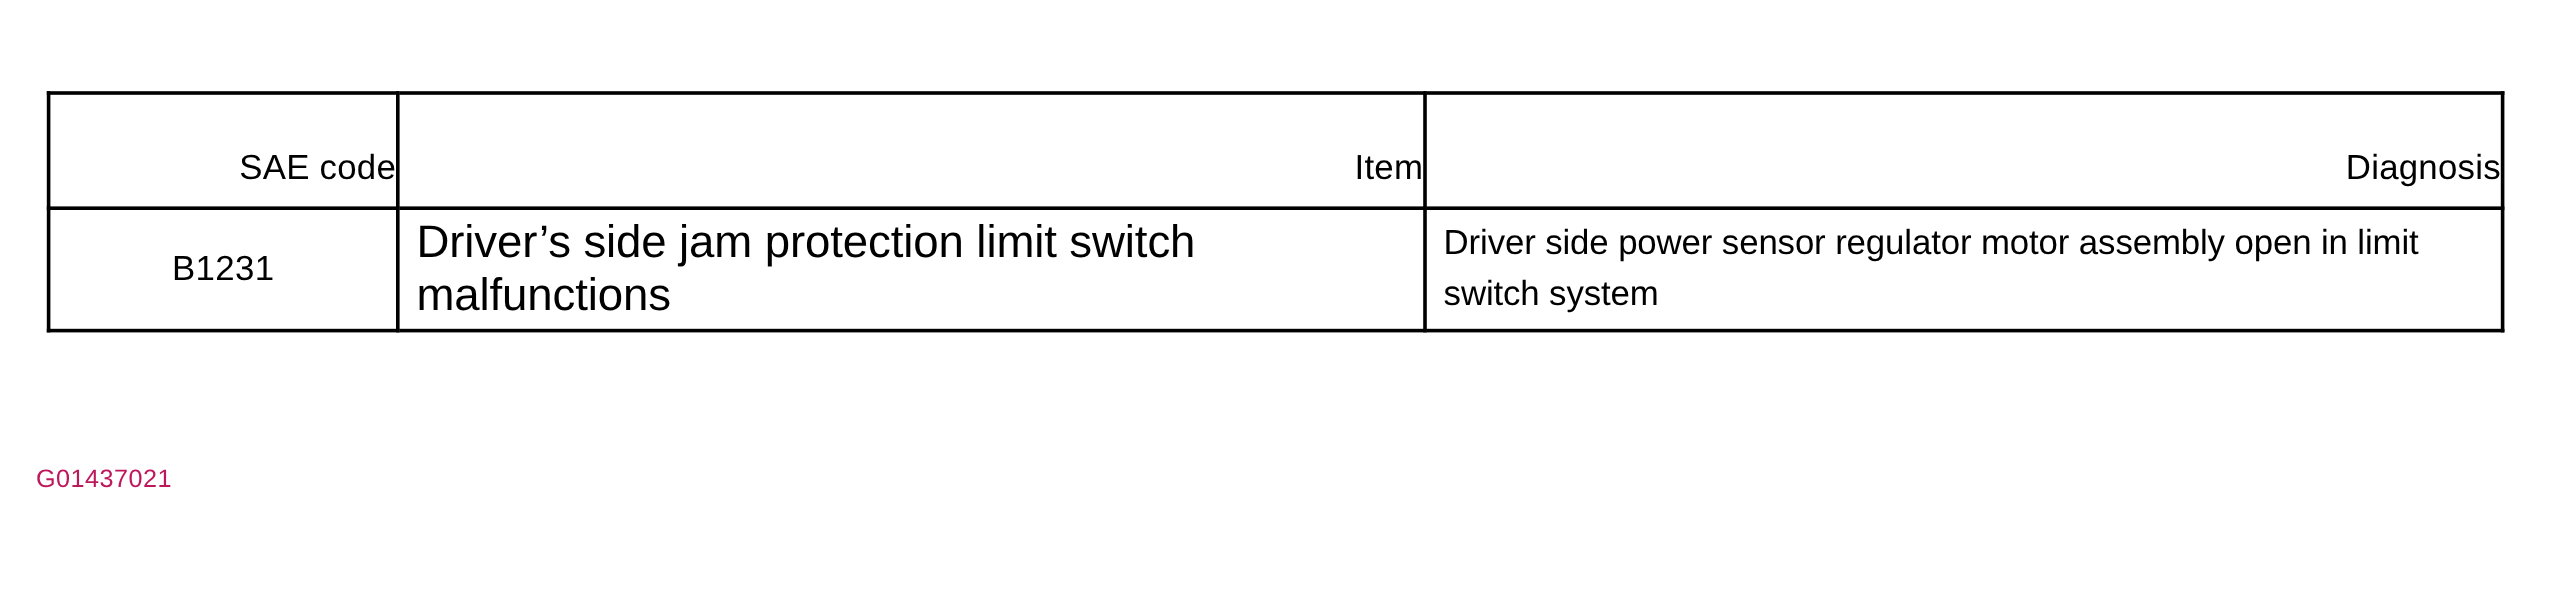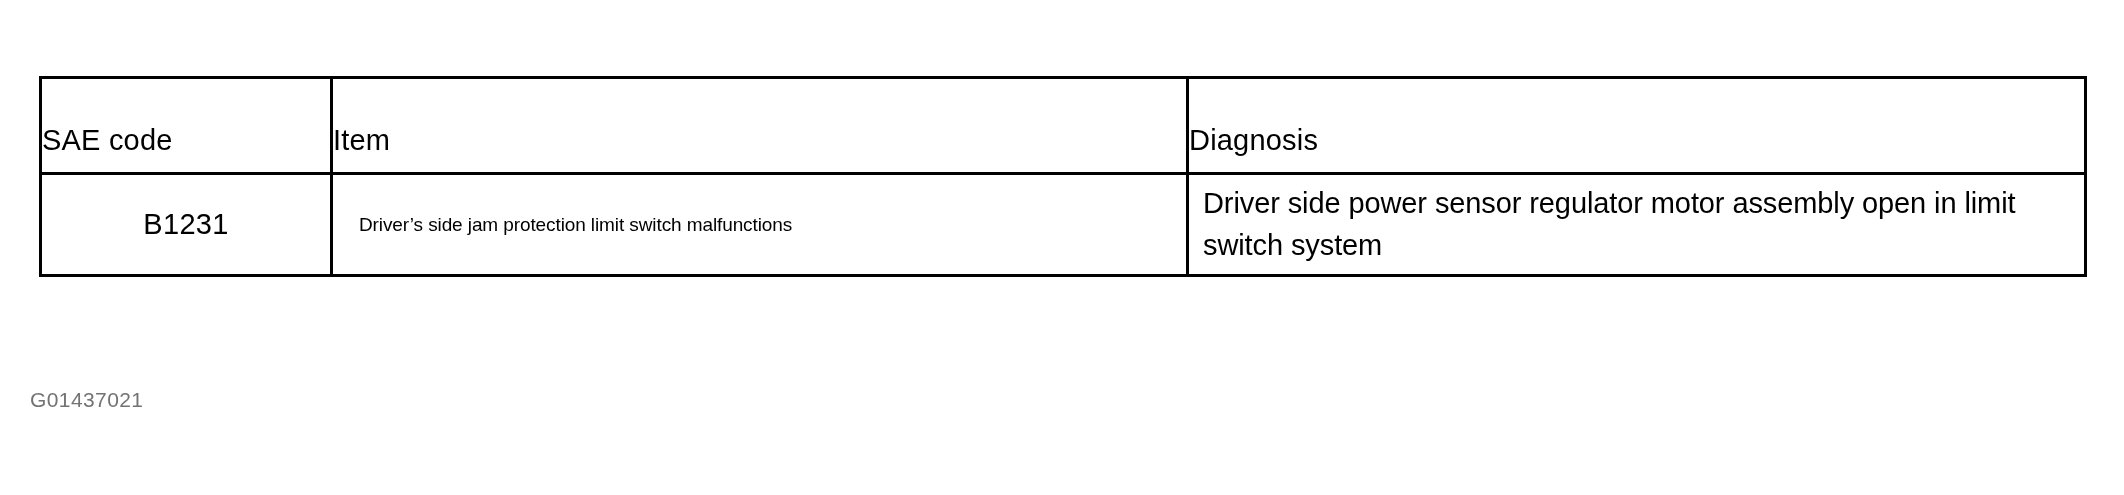--- a/index.html
+++ b/index.html
@@ -50,21 +50,21 @@
   .header-row td {
     height: 93px;
     text-align: center;
   }
 
   .header-cell-text {
     font-size: 29px;
     letter-spacing: 0.2px;
     line-height: 1.1;
     display: block;
-    text-align: left;
+    text-align: right;
     margin-top: 31px;
   }
 
   .body-row td {
     height: 99px;
   }
 
   .cell-code {
     text-align: center;
   }
@@ -75,43 +75,43 @@
     text-align: center;
   }
 
   .cell-item,
   .cell-diag {
     text-align: left;
   }
 
   .cell-item .item-text {
     display: block;
-    font-size: 19px;
+    font-size: 38px;
     line-height: 1.15;
-    padding-left: 26px;
+    padding-left: 14px;
     padding-right: 10px;
     letter-spacing: -0.1px;
   }
 
   .cell-diag .diag-text {
     display: block;
     font-size: 29px;
     line-height: 1.42;
     padding-left: 14px;
     padding-right: 12px;
     letter-spacing: -0.1px;
   }
 
   .figure-ref {
     position: absolute;
     left: 30px;
     top: 388px;
     font-size: 21px;
     letter-spacing: 0.4px;
-    color: #737373;
+    color: #be185d;
     white-space: nowrap;
   }
 </style>
 </head>
 <body>
 
 <div class="page">
 
   <table class="dtc-table">
     <colgroup>

